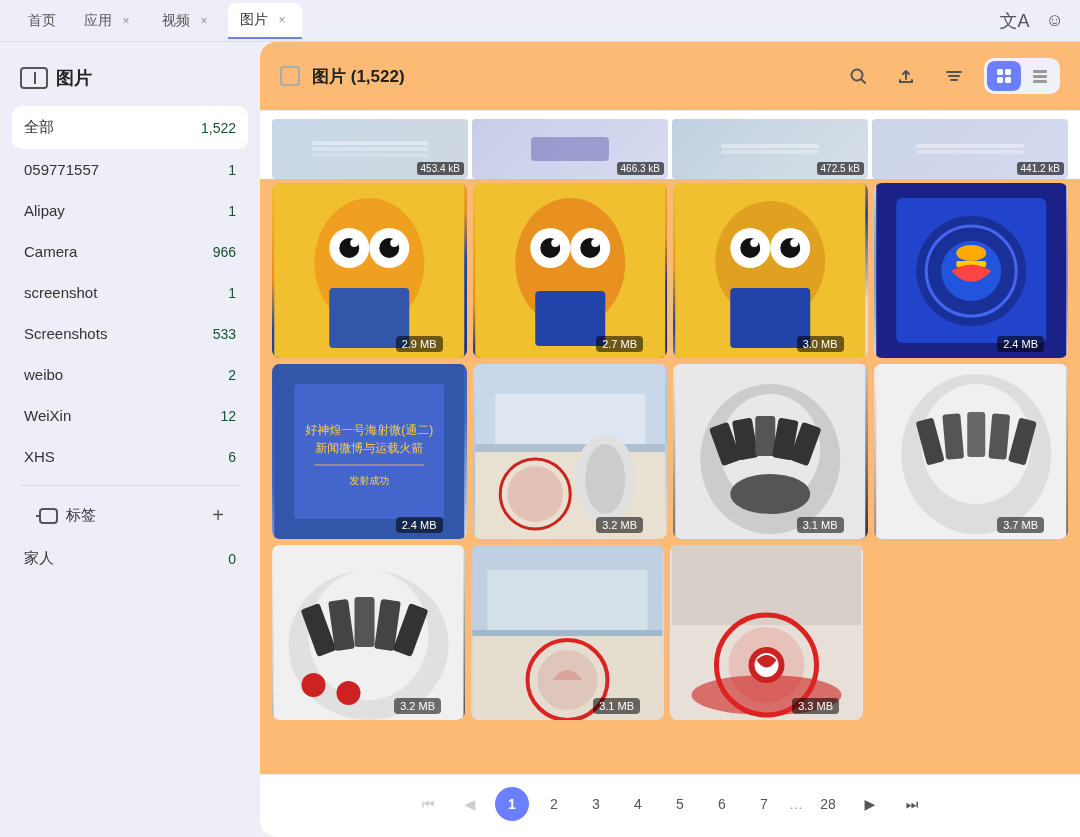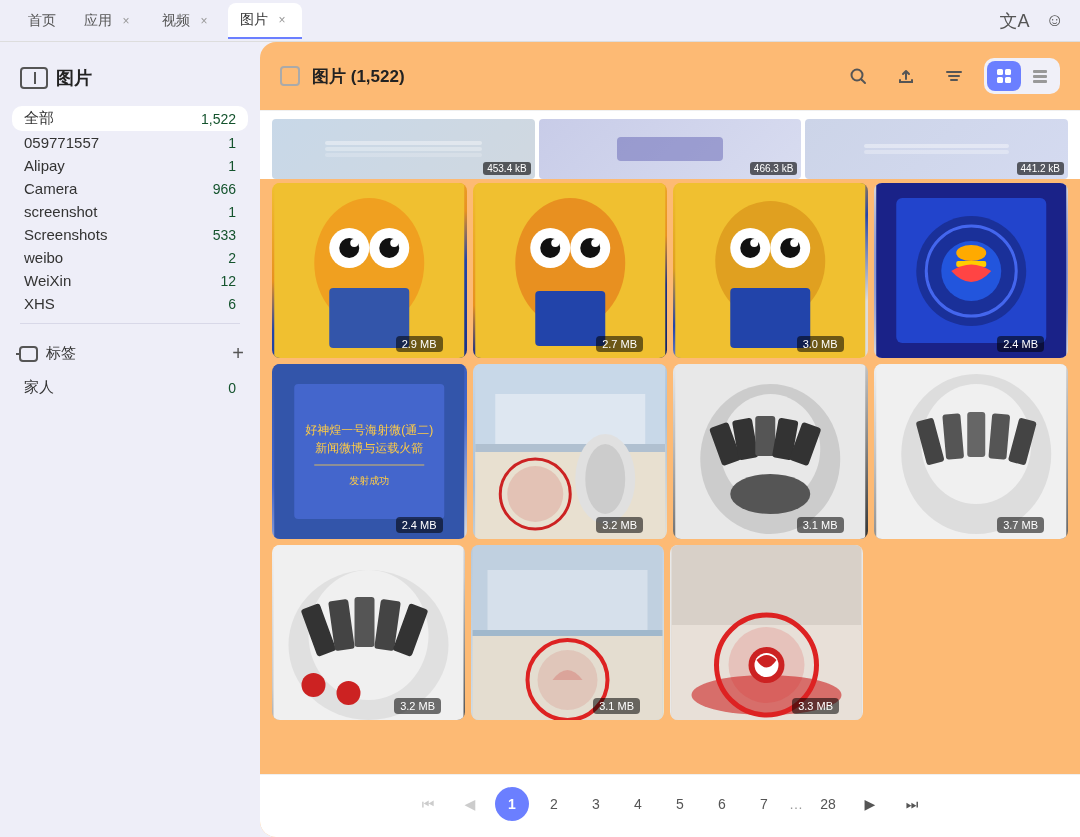--- a/index.html
+++ b/index.html
@@ -114,39 +114,39 @@
       width: 8px;
       border-right: 2px solid #555;
     }
     .sidebar-section {
       padding: 0 12px;
     }
     .sidebar-item {
       display: flex;
       align-items: center;
       justify-content: space-between;
-      padding: 3px 12px;
+      padding: 12px 12px;
       border-radius: 10px;
       cursor: pointer;
       font-size: 15px;
       color: #333;
     }
     .sidebar-item.active { background: white; font-weight: 500; }
     .sidebar-item-name { flex: 1; }
     .sidebar-item-count { color: #14532d; font-size: 14px; }
     .sidebar-divider {
       height: 1px;
       background: #d8d8e8;
       margin: 8px 20px;
     }
     .sidebar-label-section {
       display: flex;
       align-items: center;
       justify-content: space-between;
-      padding: 10px 16px;
+      padding: 10px 36px;
       font-size: 15px;
       color: #333;
     }
     .add-icon { font-size: 20px; color: #555; cursor: pointer; }
 
     
     .content-area {
       flex: 1;
       background: #fdba74;
       border-radius: 16px 0 0 16px;
@@ -474,20 +474,27 @@
           <div style="width:60%;height:4px;background:rgba(255,255,255,0.2);border-radius:2px;"></div>
         </div>
         <span class="thumbnail-label">453.4 kB</span>
       </div>
       <div class="thumbnail-item thumb2">
         <div style="position:absolute;inset:0;display:flex;align-items:center;justify-content:center;">
           <div style="width:40%;height:40%;background:rgba(100,100,180,0.5);border-radius:4px;"></div>
         </div>
         <span class="thumbnail-label">466.3 kB</span>
       </div>
+      <div class="thumbnail-item thumb3">
+        <div style="position:absolute;inset:0;display:flex;align-items:center;justify-content:center;flex-direction:column;gap:2px;">
+          <div style="width:50%;height:4px;background:rgba(255,255,255,0.4);border-radius:2px;"></div>
+          <div style="width:50%;height:4px;background:rgba(255,255,255,0.3);border-radius:2px;"></div>
+        </div>
+        <span class="thumbnail-label">472.5 kB</span>
+      </div>
       <div class="thumbnail-item thumb4">
         <div style="position:absolute;inset:0;display:flex;align-items:center;justify-content:center;flex-direction:column;gap:2px;">
           <div style="width:55%;height:4px;background:rgba(255,255,255,0.4);border-radius:2px;"></div>
           <div style="width:55%;height:4px;background:rgba(255,255,255,0.3);border-radius:2px;"></div>
         </div>
         <span class="thumbnail-label">441.2 kB</span>
       </div>
     </div>
 
     <div class="grid-rows">

